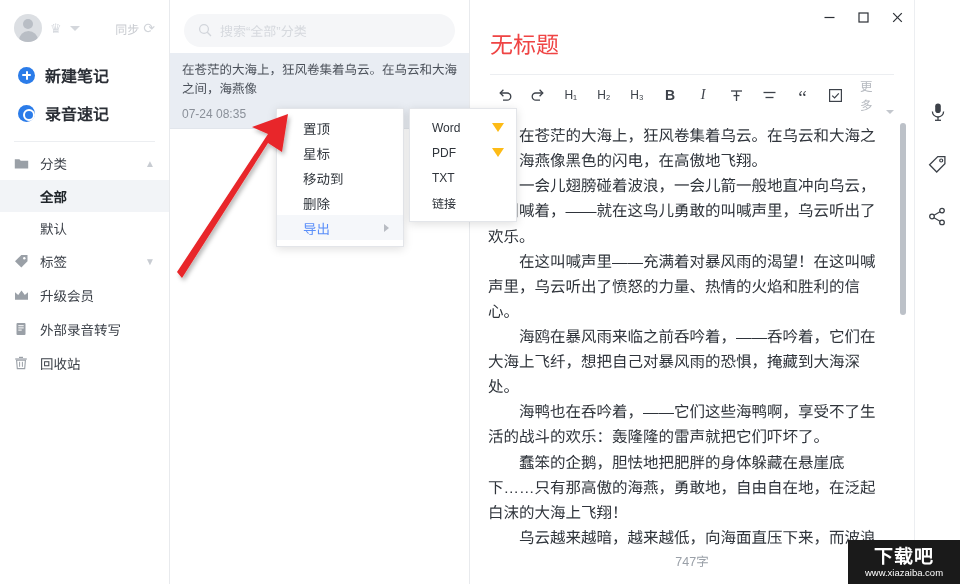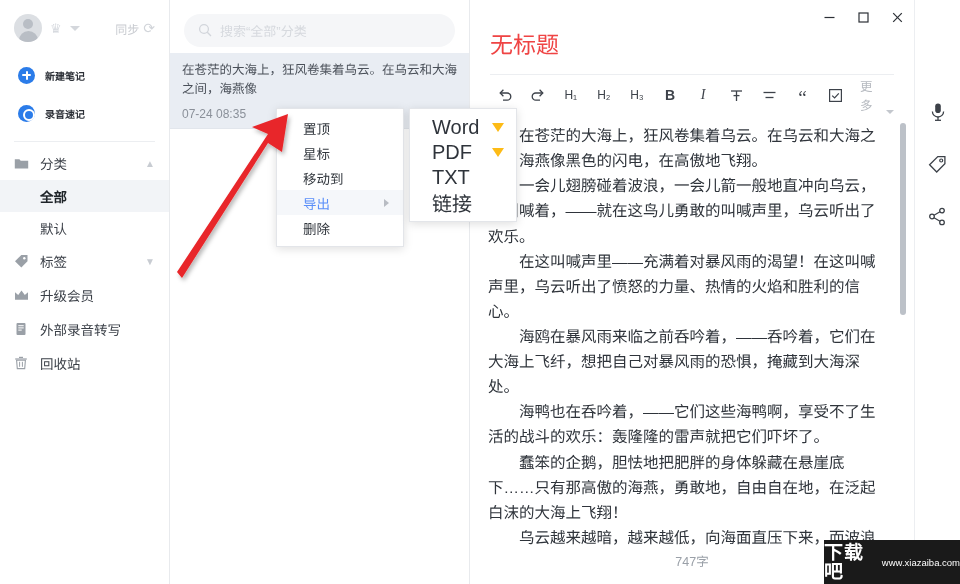--- a/index.html
+++ b/index.html
@@ -60,21 +60,21 @@
   }
   .sync-label { font-size: 12px; color: #c9ccd1; }
   .sync-icon { color: #d2d5da; font-size: 14px; line-height: 1; }
 
   .primary-item {
     display: flex; align-items: center; gap: 10px;
     height: 38px; padding: 0 18px;
     cursor: pointer;
   }
   .primary-item .label {
-    font-size: 10px; color: #2b2f36; font-weight: bold;
+    font-size: 16px; color: #2b2f36; font-weight: bold;
   }
   .circle-icon {
     width: 17px; height: 17px; border-radius: 50%;
     background: #2b7ce9;
     position: relative; flex: 0 0 17px;
   }
   .circle-icon.plus::before {
     content: ""; position: absolute; left: 4px; top: 7.5px;
     width: 9px; height: 2px; background: #fff; border-radius: 1px;
   }
@@ -245,42 +245,42 @@
   }
   .ctxsub {
     position: absolute; left: 409px; top: 108px;
     width: 108px;
     background: #ffffff;
     border: 1px solid #e3e5e9;
     box-shadow: 0 2px 9px rgba(0,0,0,0.13);
     padding: 6px 0;
     z-index: 41;
   }
-  .ctxsub .ctx-item { padding-left: 22px; font-size: 20px; color: #2f343b; }
+  .ctxsub .ctx-item { padding-left: 22px; font-size: 12px; color: #2f343b; }
   .vip-badge {
     margin-left: auto; margin-right: 12px;
     width: 0; height: 0;
     border-left: 6px solid transparent;
     border-right: 6px solid transparent;
     border-top: 9px solid #fdbb16;
   }
 
   
   .annot-arrow {
     position: absolute; left: 0; top: 0;
     width: 960px; height: 584px;
     pointer-events: none; z-index: 60;
   }
 
   
   .watermark {
     position: absolute; right: 0; bottom: 0;
-    width: 136px; height: 44px;
+    width: 112px; height: 44px;
     background: #1a1a1a;
-    display: flex; flex-direction: row;
+    display: flex; flex-direction: column;
     align-items: center; justify-content: center;
     z-index: 70;
   }
   .wm-logo {
     color: #ffffff; font-size: 19px; font-weight: bold;
     letter-spacing: 1px; line-height: 1;
   }
   .wm-url {
     color: #ffffff; font-size: 9.5px; margin-top: 2px; line-height: 1;
   }
@@ -507,26 +507,26 @@
   <div class="ctxmenu">
     <div class="ctx-item">
       <span>置顶</span>
     </div>
     <div class="ctx-item">
       <span>星标</span>
     </div>
     <div class="ctx-item">
       <span>移动到</span>
     </div>
+    <div class="ctx-item">
+      <span>删除</span>
+    </div>
     <div class="ctx-item active">
       <span>导出</span>
       <span class="arrow"></span>
-    </div>
-    <div class="ctx-item">
-      <span>删除</span>
     </div>
   </div>
 
   <div class="ctxsub">
     <div class="ctx-item">
       <span>Word</span>
       <span class="vip-badge"></span>
     </div>
     <div class="ctx-item">
       <span>PDF</span>

